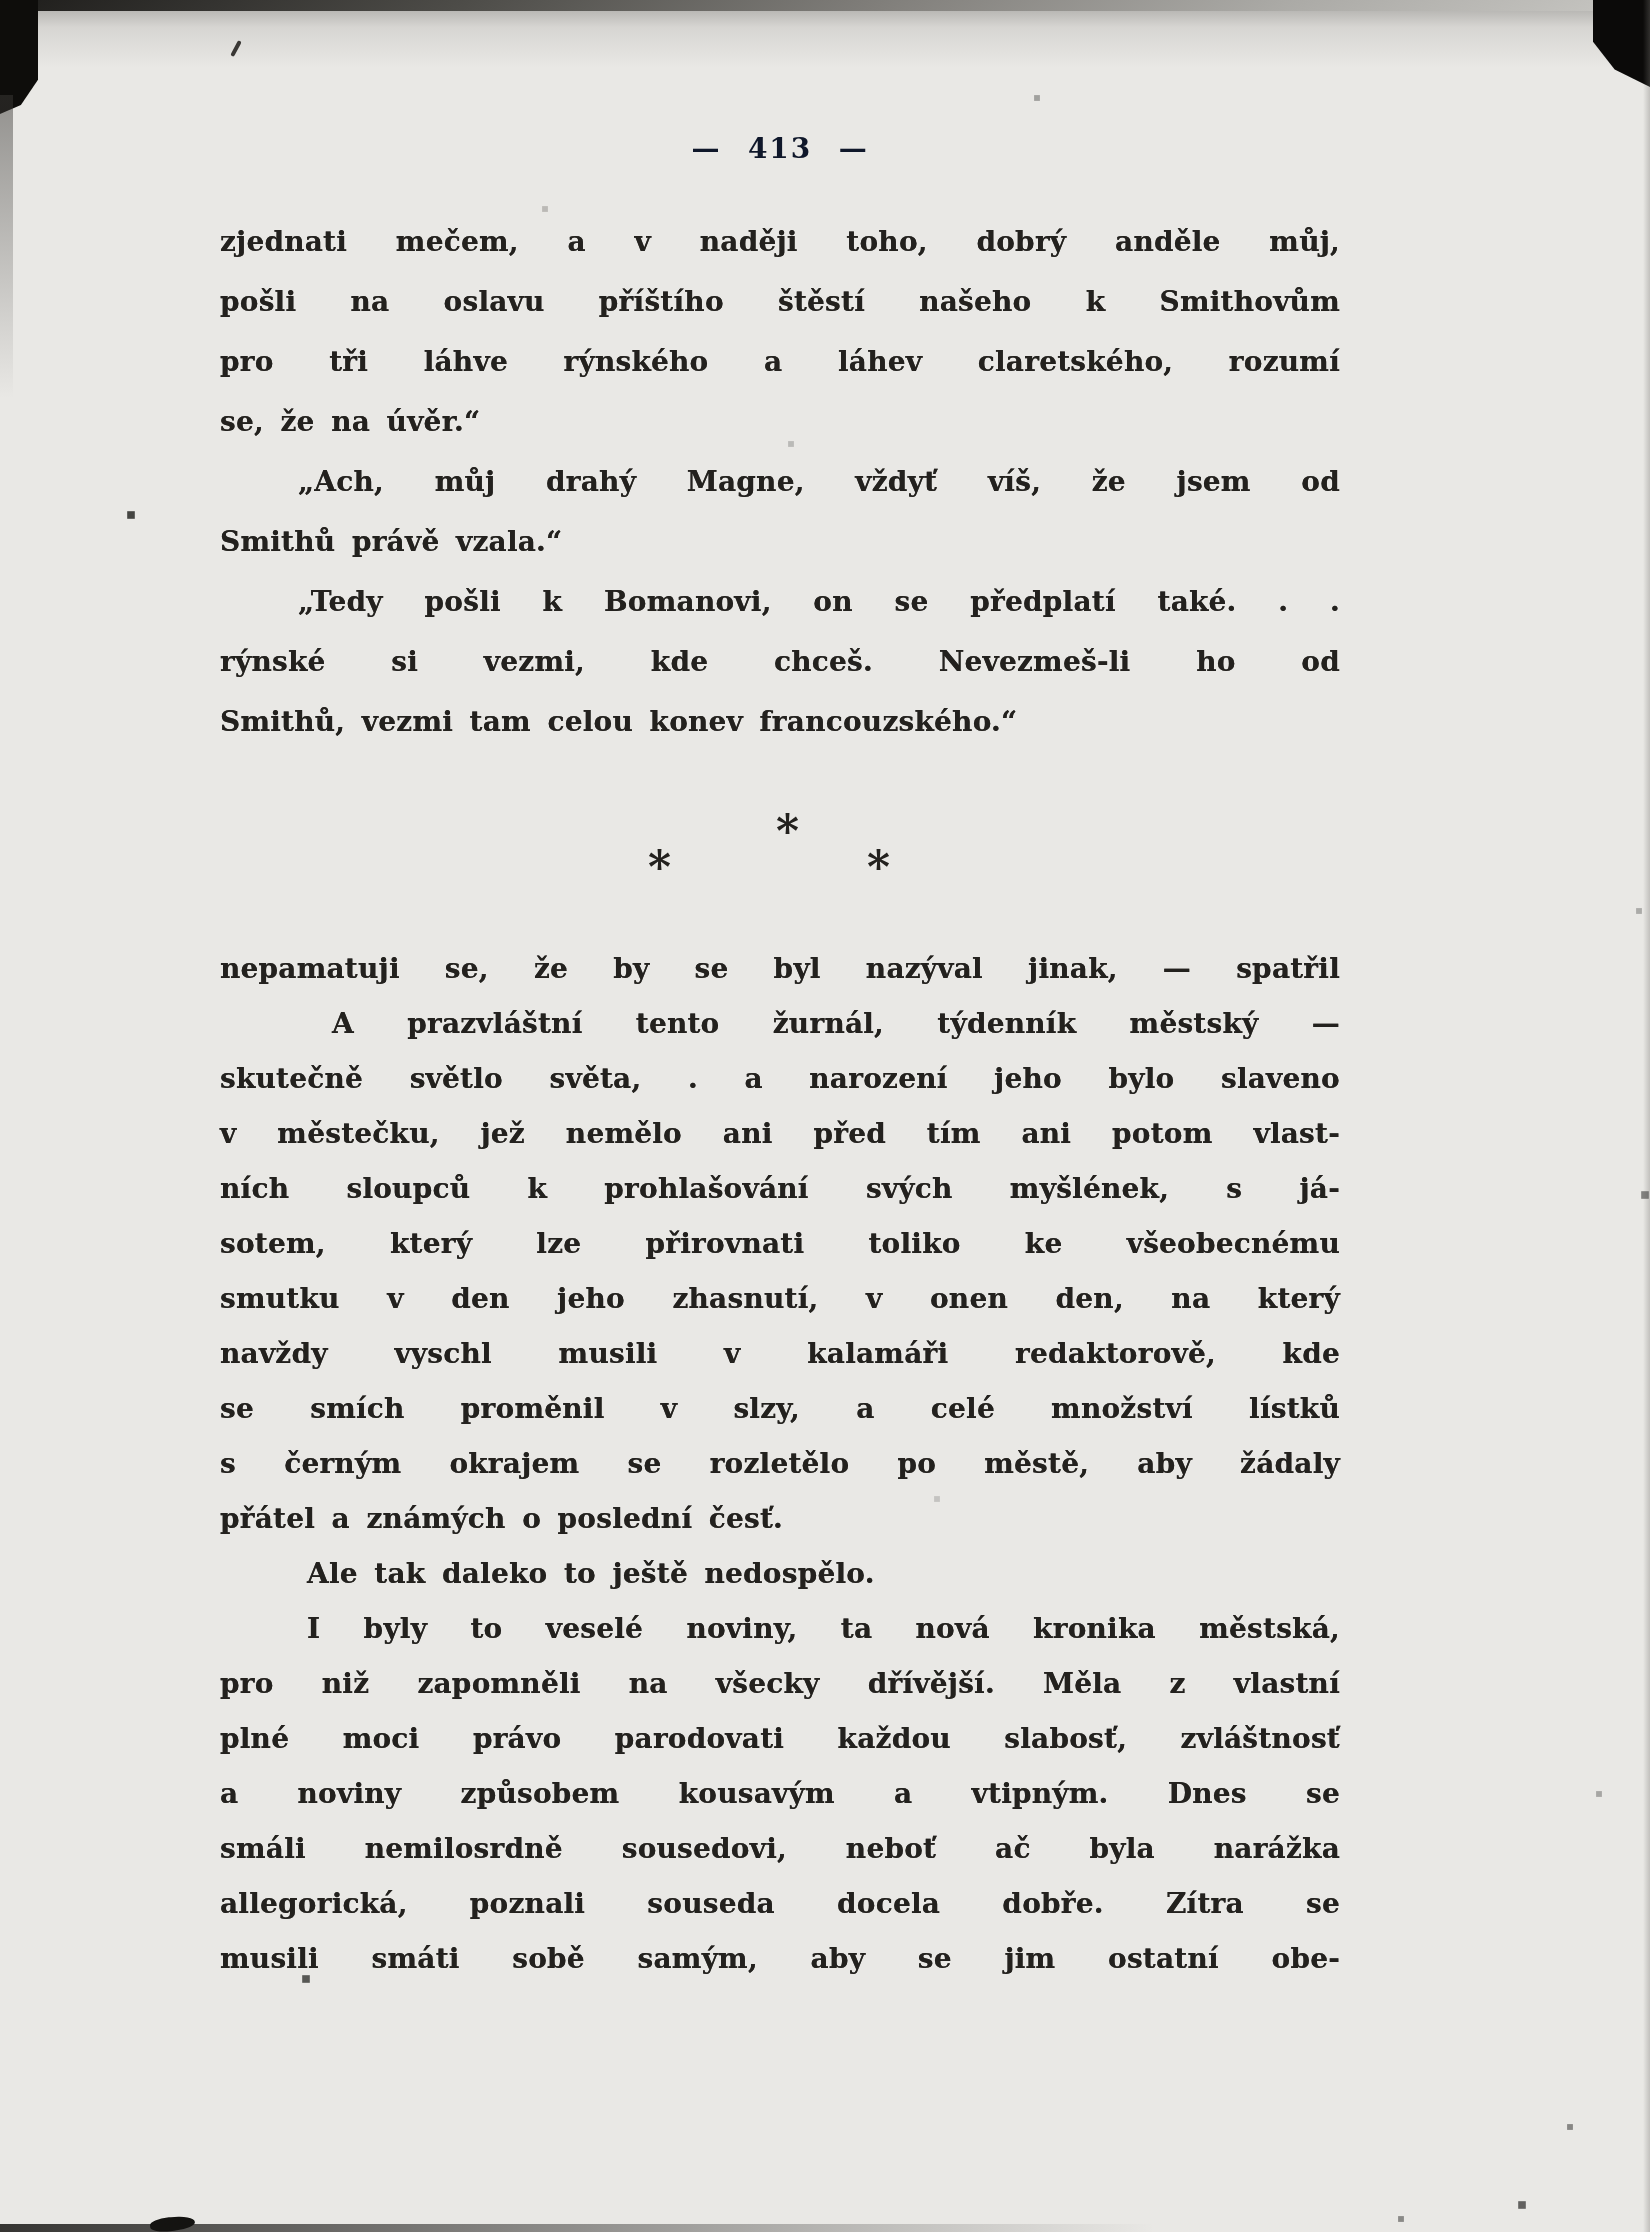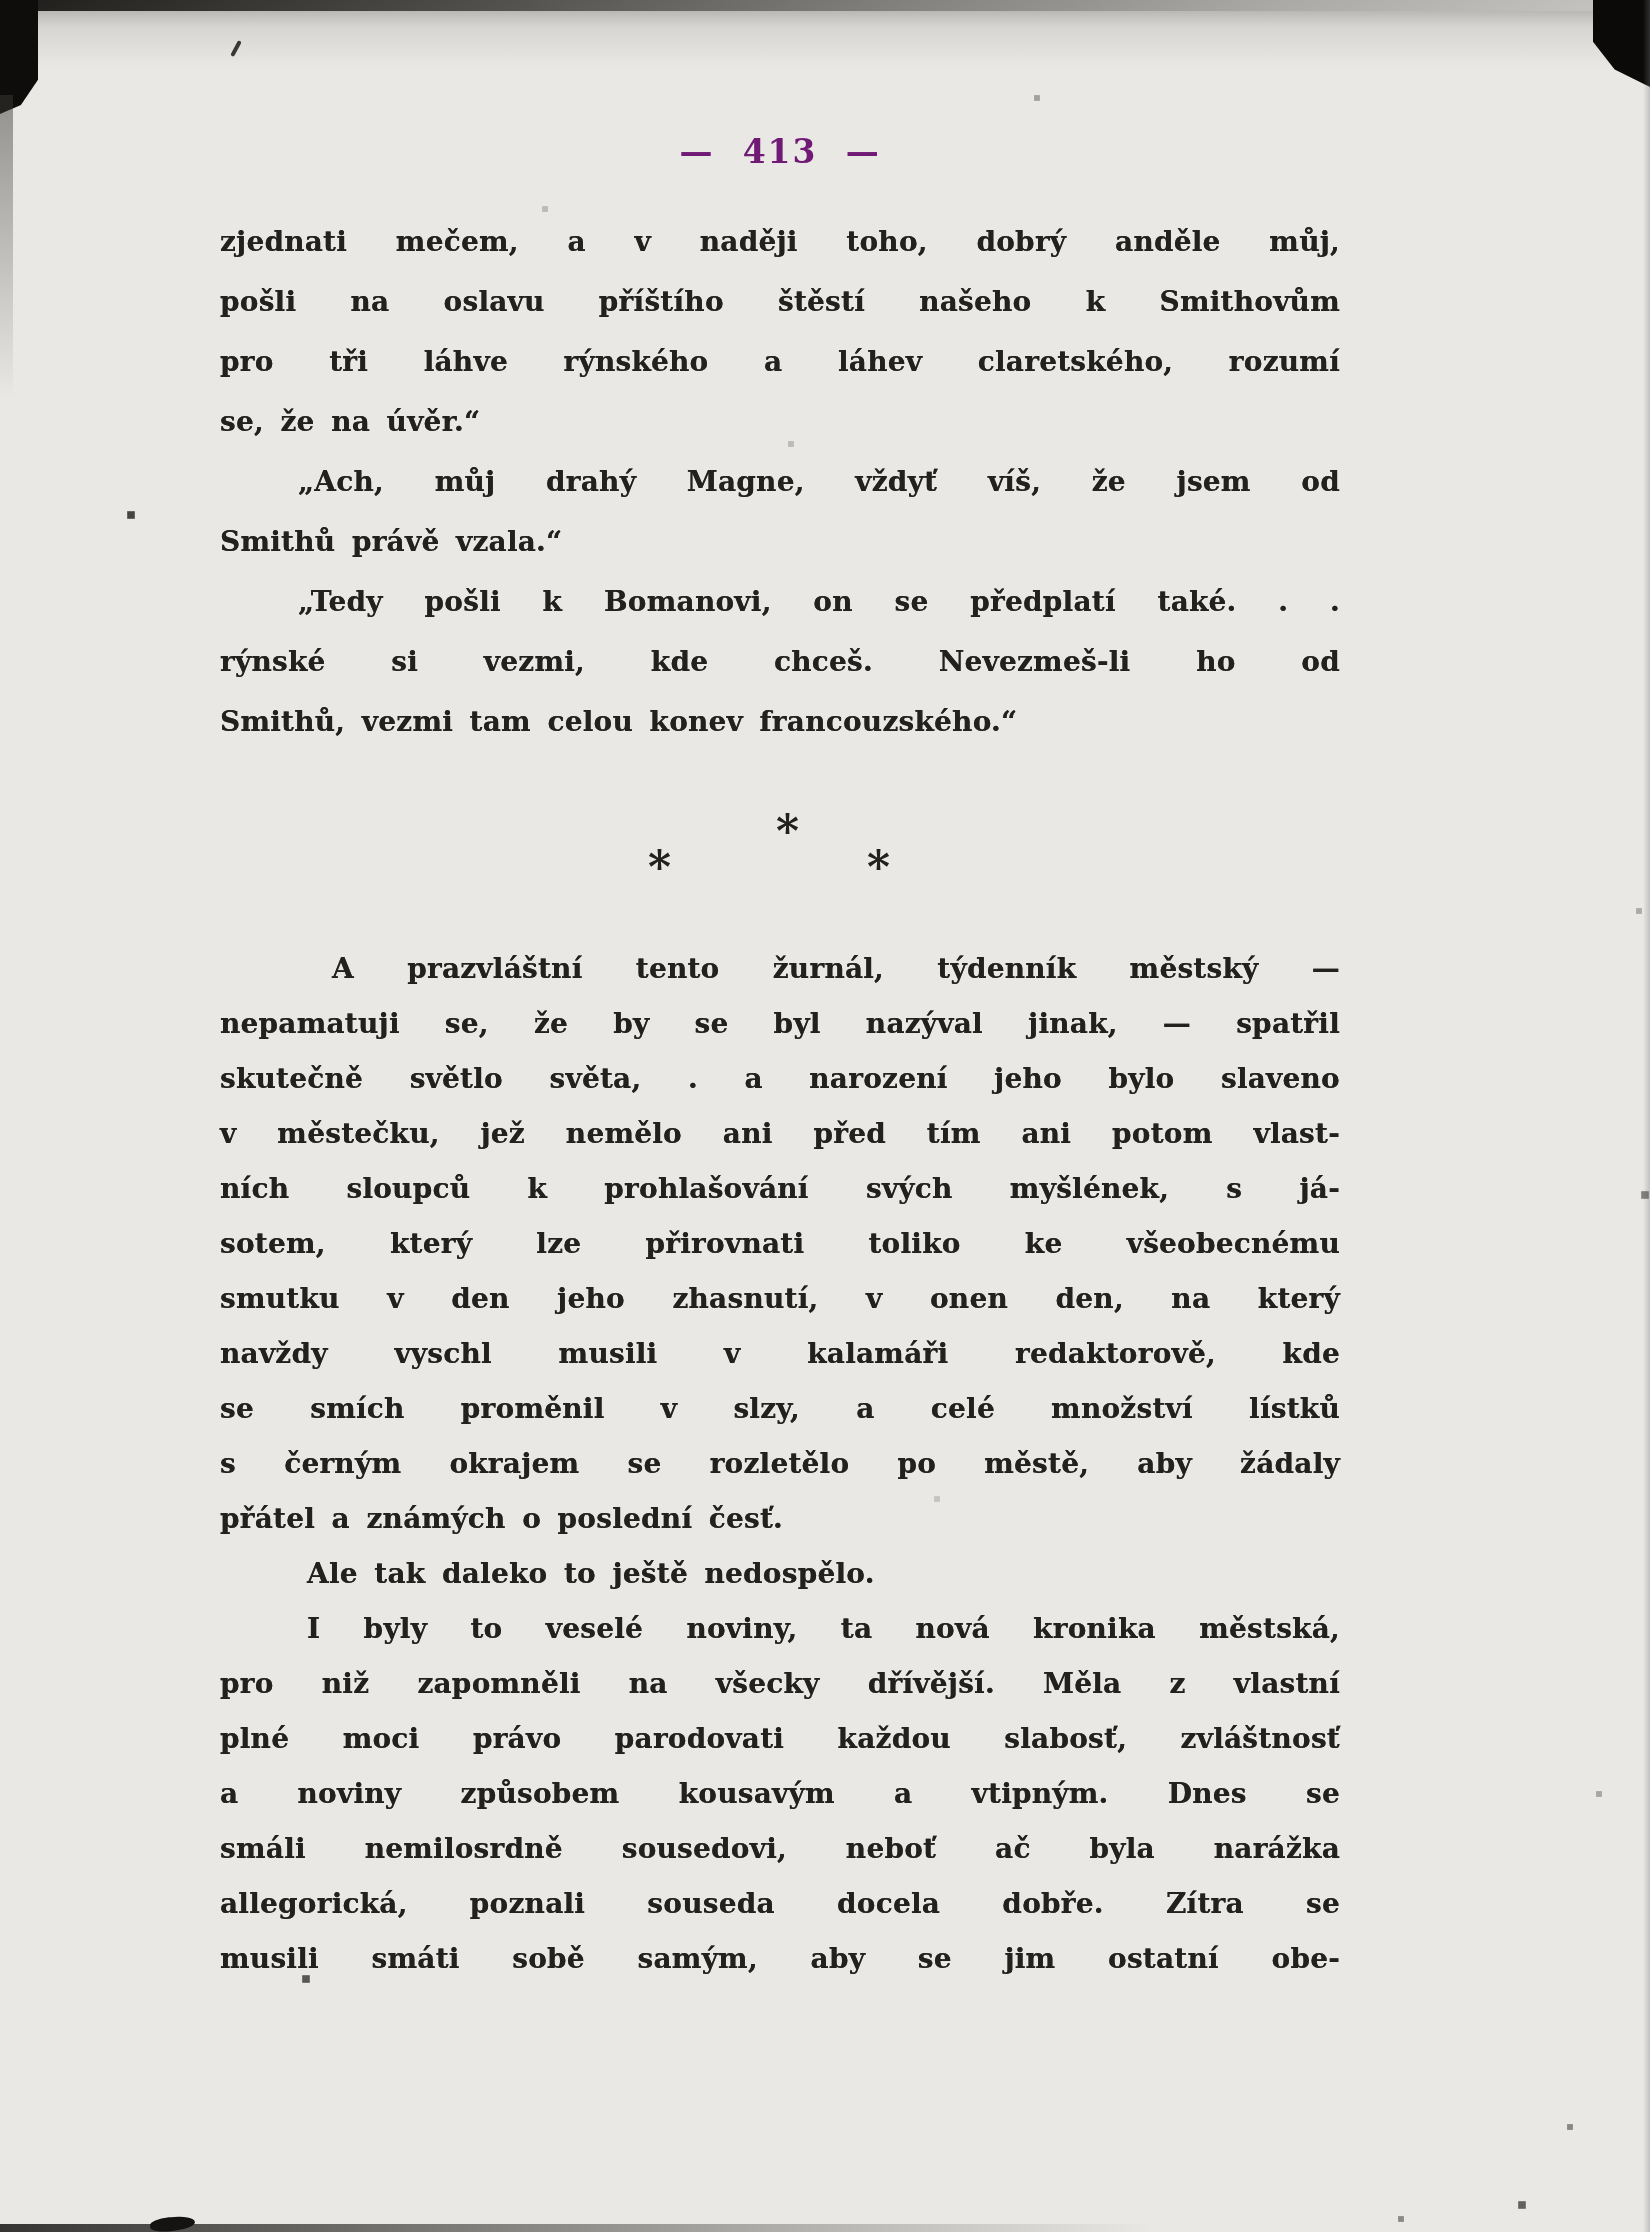--- a/index.html
+++ b/index.html
@@ -6,21 +6,21 @@
   body{
     width:1650px;height:2232px;position:relative;overflow:hidden;
     background:#e9e8e5;
     font-family:"DejaVu Serif", serif;
   }
   .page{position:absolute;inset:0;}
 
   
   .pagenum{
     position:absolute;left:220px;top:132px;width:1120px;
-    text-align:center;font-size:33px;font-weight:700;color:#701a75;
+    text-align:center;font-size:28px;font-weight:700;color:#0f172a;
     letter-spacing:1.9px;word-spacing:15px;
   }
   .col{
     position:absolute;left:220px;width:1120px;
     color:#23211e;font-size:28px;font-weight:700;letter-spacing:0.2px;
     text-shadow:0 0 0.5px rgba(35,33,30,.75);
   }
   .p1{top:225px;}
   .p1 .ln{height:60px;}
   .p2{top:952px;}
@@ -103,22 +103,22 @@
     <div class="ln">Smithů, vezmi tam celou konev francouzského.“</div>
   </div>
 
   <div class="sep">
     <span class="st st-left">*</span>
     <span class="st st-mid">*</span>
     <span class="st st-right">*</span>
   </div>
 
   <div class="col p2">
+    <div class="ln j">nepamatuji se, že by se byl nazýval jinak, — spatřil</div>
     <div class="ln j ind-a">A prazvláštní tento žurnál, týdenník městský —</div>
-    <div class="ln j">nepamatuji se, že by se byl nazýval jinak, — spatřil</div>
     <div class="ln j">skutečně světlo světa, . a narození jeho bylo slaveno</div>
     <div class="ln j">v městečku, jež nemělo ani před tím ani potom vlast-</div>
     <div class="ln j">ních sloupců k prohlašování svých myšlének, s já-</div>
     <div class="ln j">sotem, který lze přirovnati toliko ke všeobecnému</div>
     <div class="ln j">smutku v den jeho zhasnutí, v onen den, na který</div>
     <div class="ln j">navždy vyschl musili v kalamáři redaktorově, kde</div>
     <div class="ln j">se smích proměnil v slzy, a celé množství lístků</div>
     <div class="ln j">s černým okrajem se rozletělo po městě, aby žádaly</div>
     <div class="ln">přátel a známých o poslední česť.</div>
     <div class="ln ind-b">Ale tak daleko to ještě nedospělo.</div>

